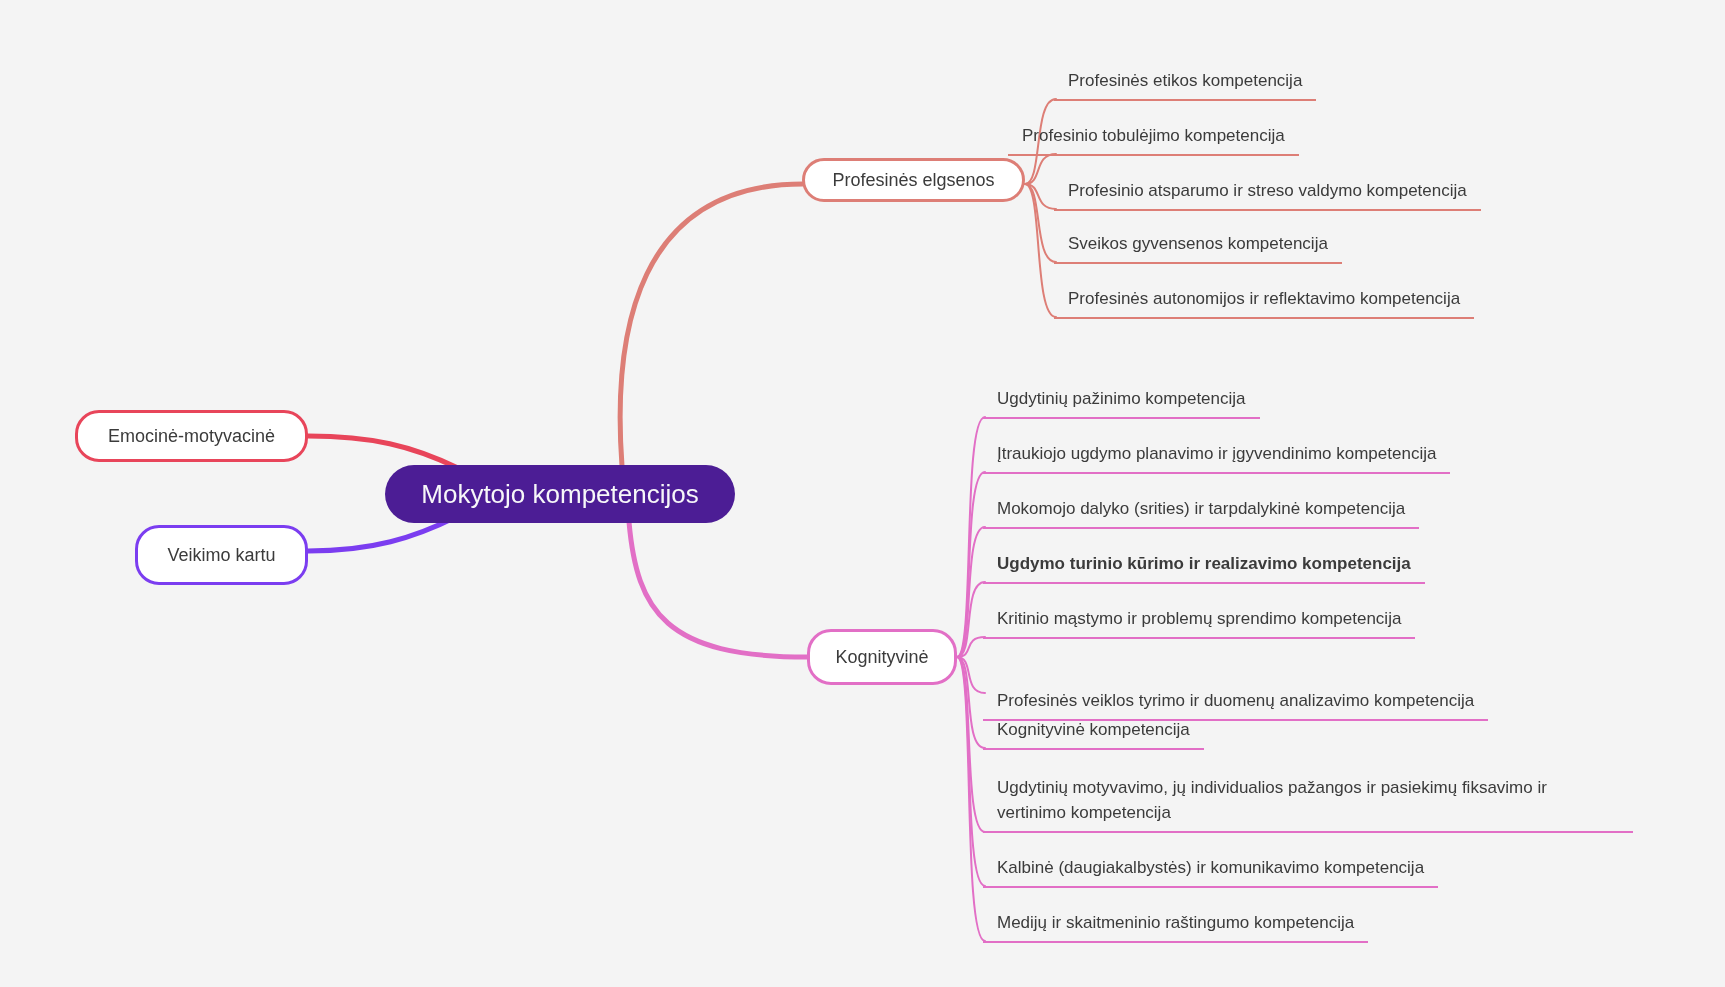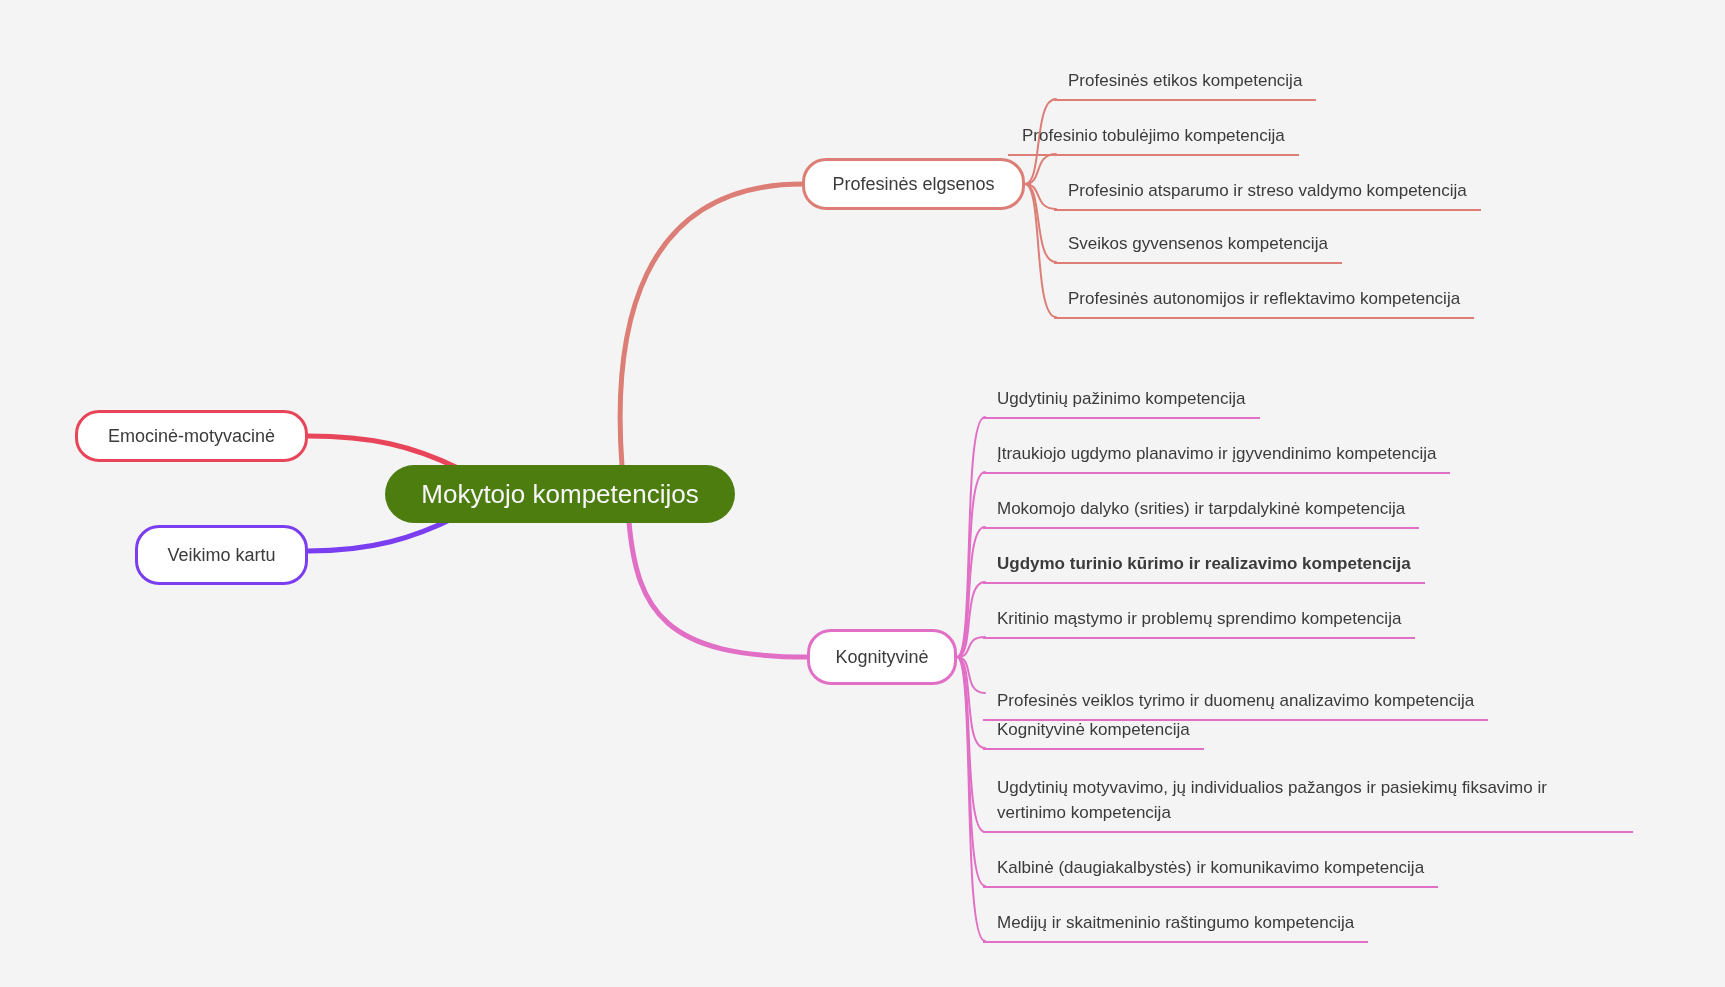--- a/index.html
+++ b/index.html
@@ -35,21 +35,21 @@
     justify-content: center;
     font-size: 18px;
     box-sizing: border-box;
     white-space: nowrap;
   }
   .node.red    { border-color: #e8455a; }
   .node.purple { border-color: #7b3df0; }
   .node.salmon { border-color: #dd7e76; }
   .node.pink   { border-color: #e26fc6; }
   .node.root {
-    background: #4d7c0f;
+    background: #4c1d95;
     border: none;
     border-radius: 29px;
     color: #f7f7f9;
     font-size: 26px;
   }
   .leaf {
     position: absolute;
     font-size: 17px;
     line-height: 25px;
     padding: 0 14px 6px 14px;
@@ -107,21 +107,21 @@
     <span>Mokytojo kompetencijos</span>
   </div>
 
   <div class="node red" style="left:75px; top:410px; width:233px; height:52px;">
     <span>Emocinė-motyvacinė</span>
   </div>
   <div class="node purple" style="left:135px; top:525px; width:173px; height:60px;">
     <span>Veikimo kartu</span>
   </div>
 
-  <div class="node salmon" style="left:802px; top:158px; width:223px; height:52px;">
+  <div class="node salmon" style="left:802px; top:158px; width:223px; height:44px;">
     <span>Profesinės elgsenos</span>
   </div>
   <div class="node pink" style="left:807px; top:629px; width:150px; height:56px;">
     <span>Kognityvinė</span>
   </div>
 
   <div class="leaf top" style="left:1054px; top:68px;">Profesinės etikos kompetencija</div>
   <div class="leaf top" style="left:1008px; top:123px;">Profesinio tobulėjimo kompetencija</div>
   <div class="leaf top" style="left:1054px; top:178px;">Profesinio atsparumo ir streso valdymo kompetencija</div>
   <div class="leaf top" style="left:1054px; top:231px;">Sveikos gyvensenos kompetencija</div>

